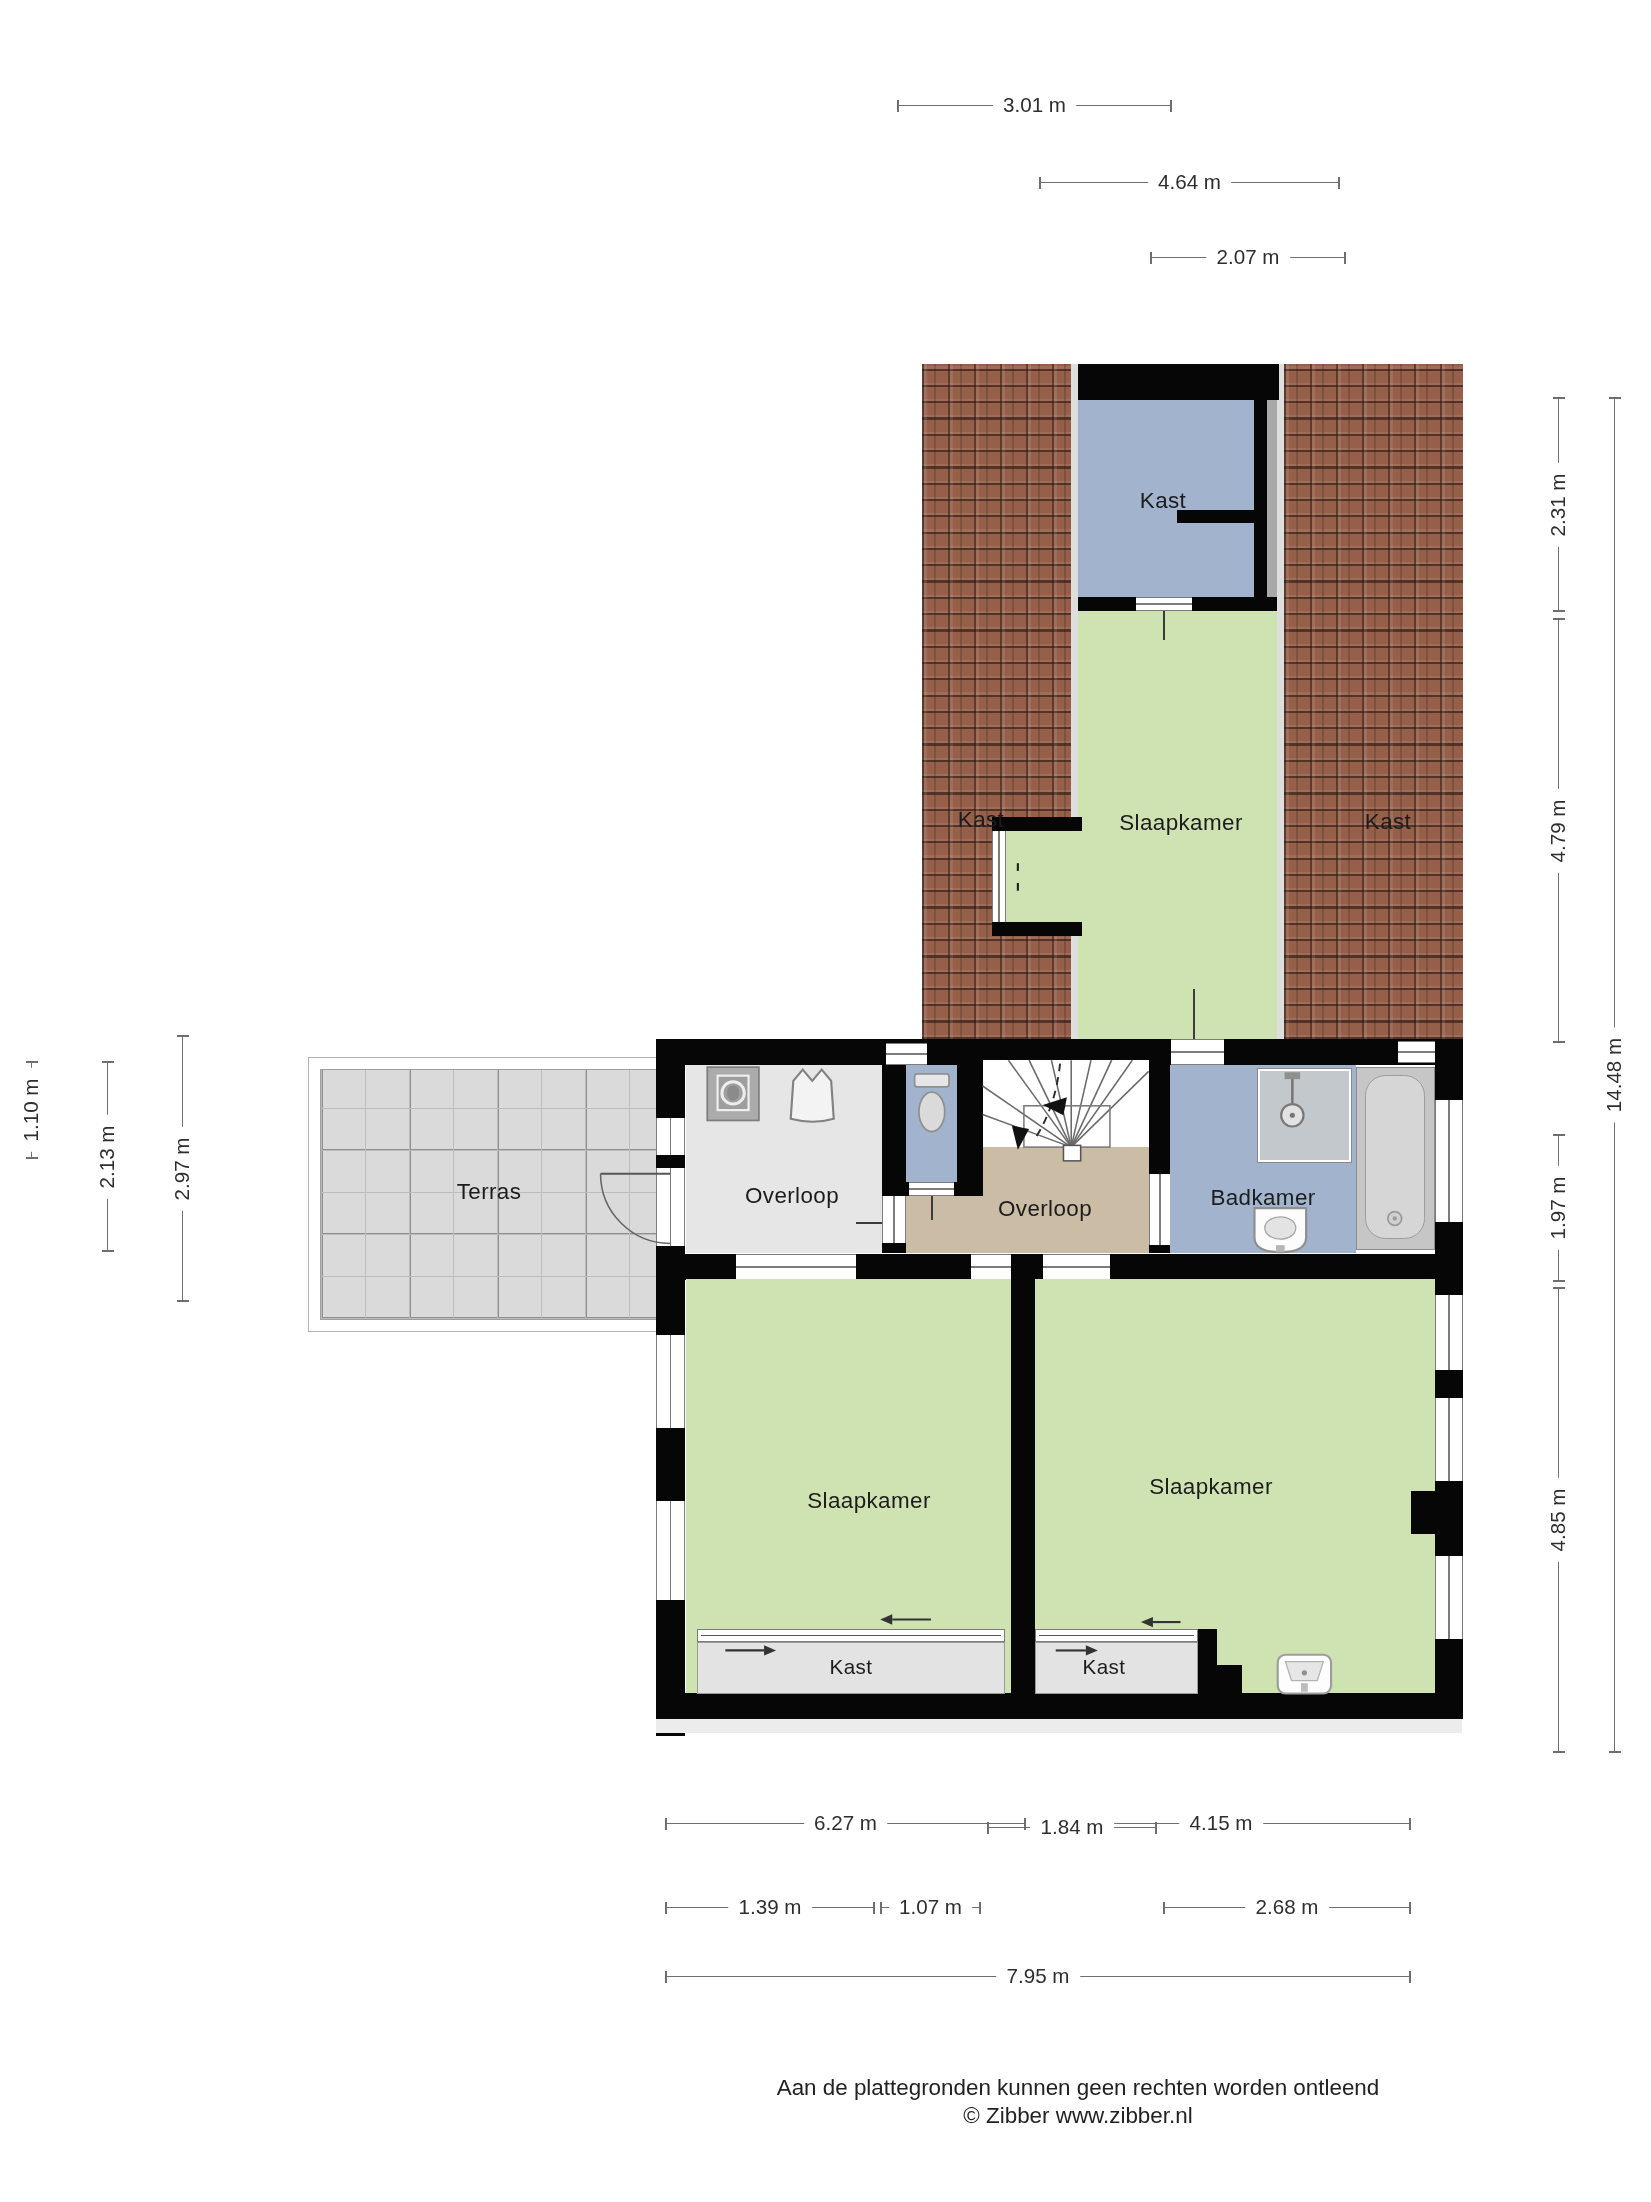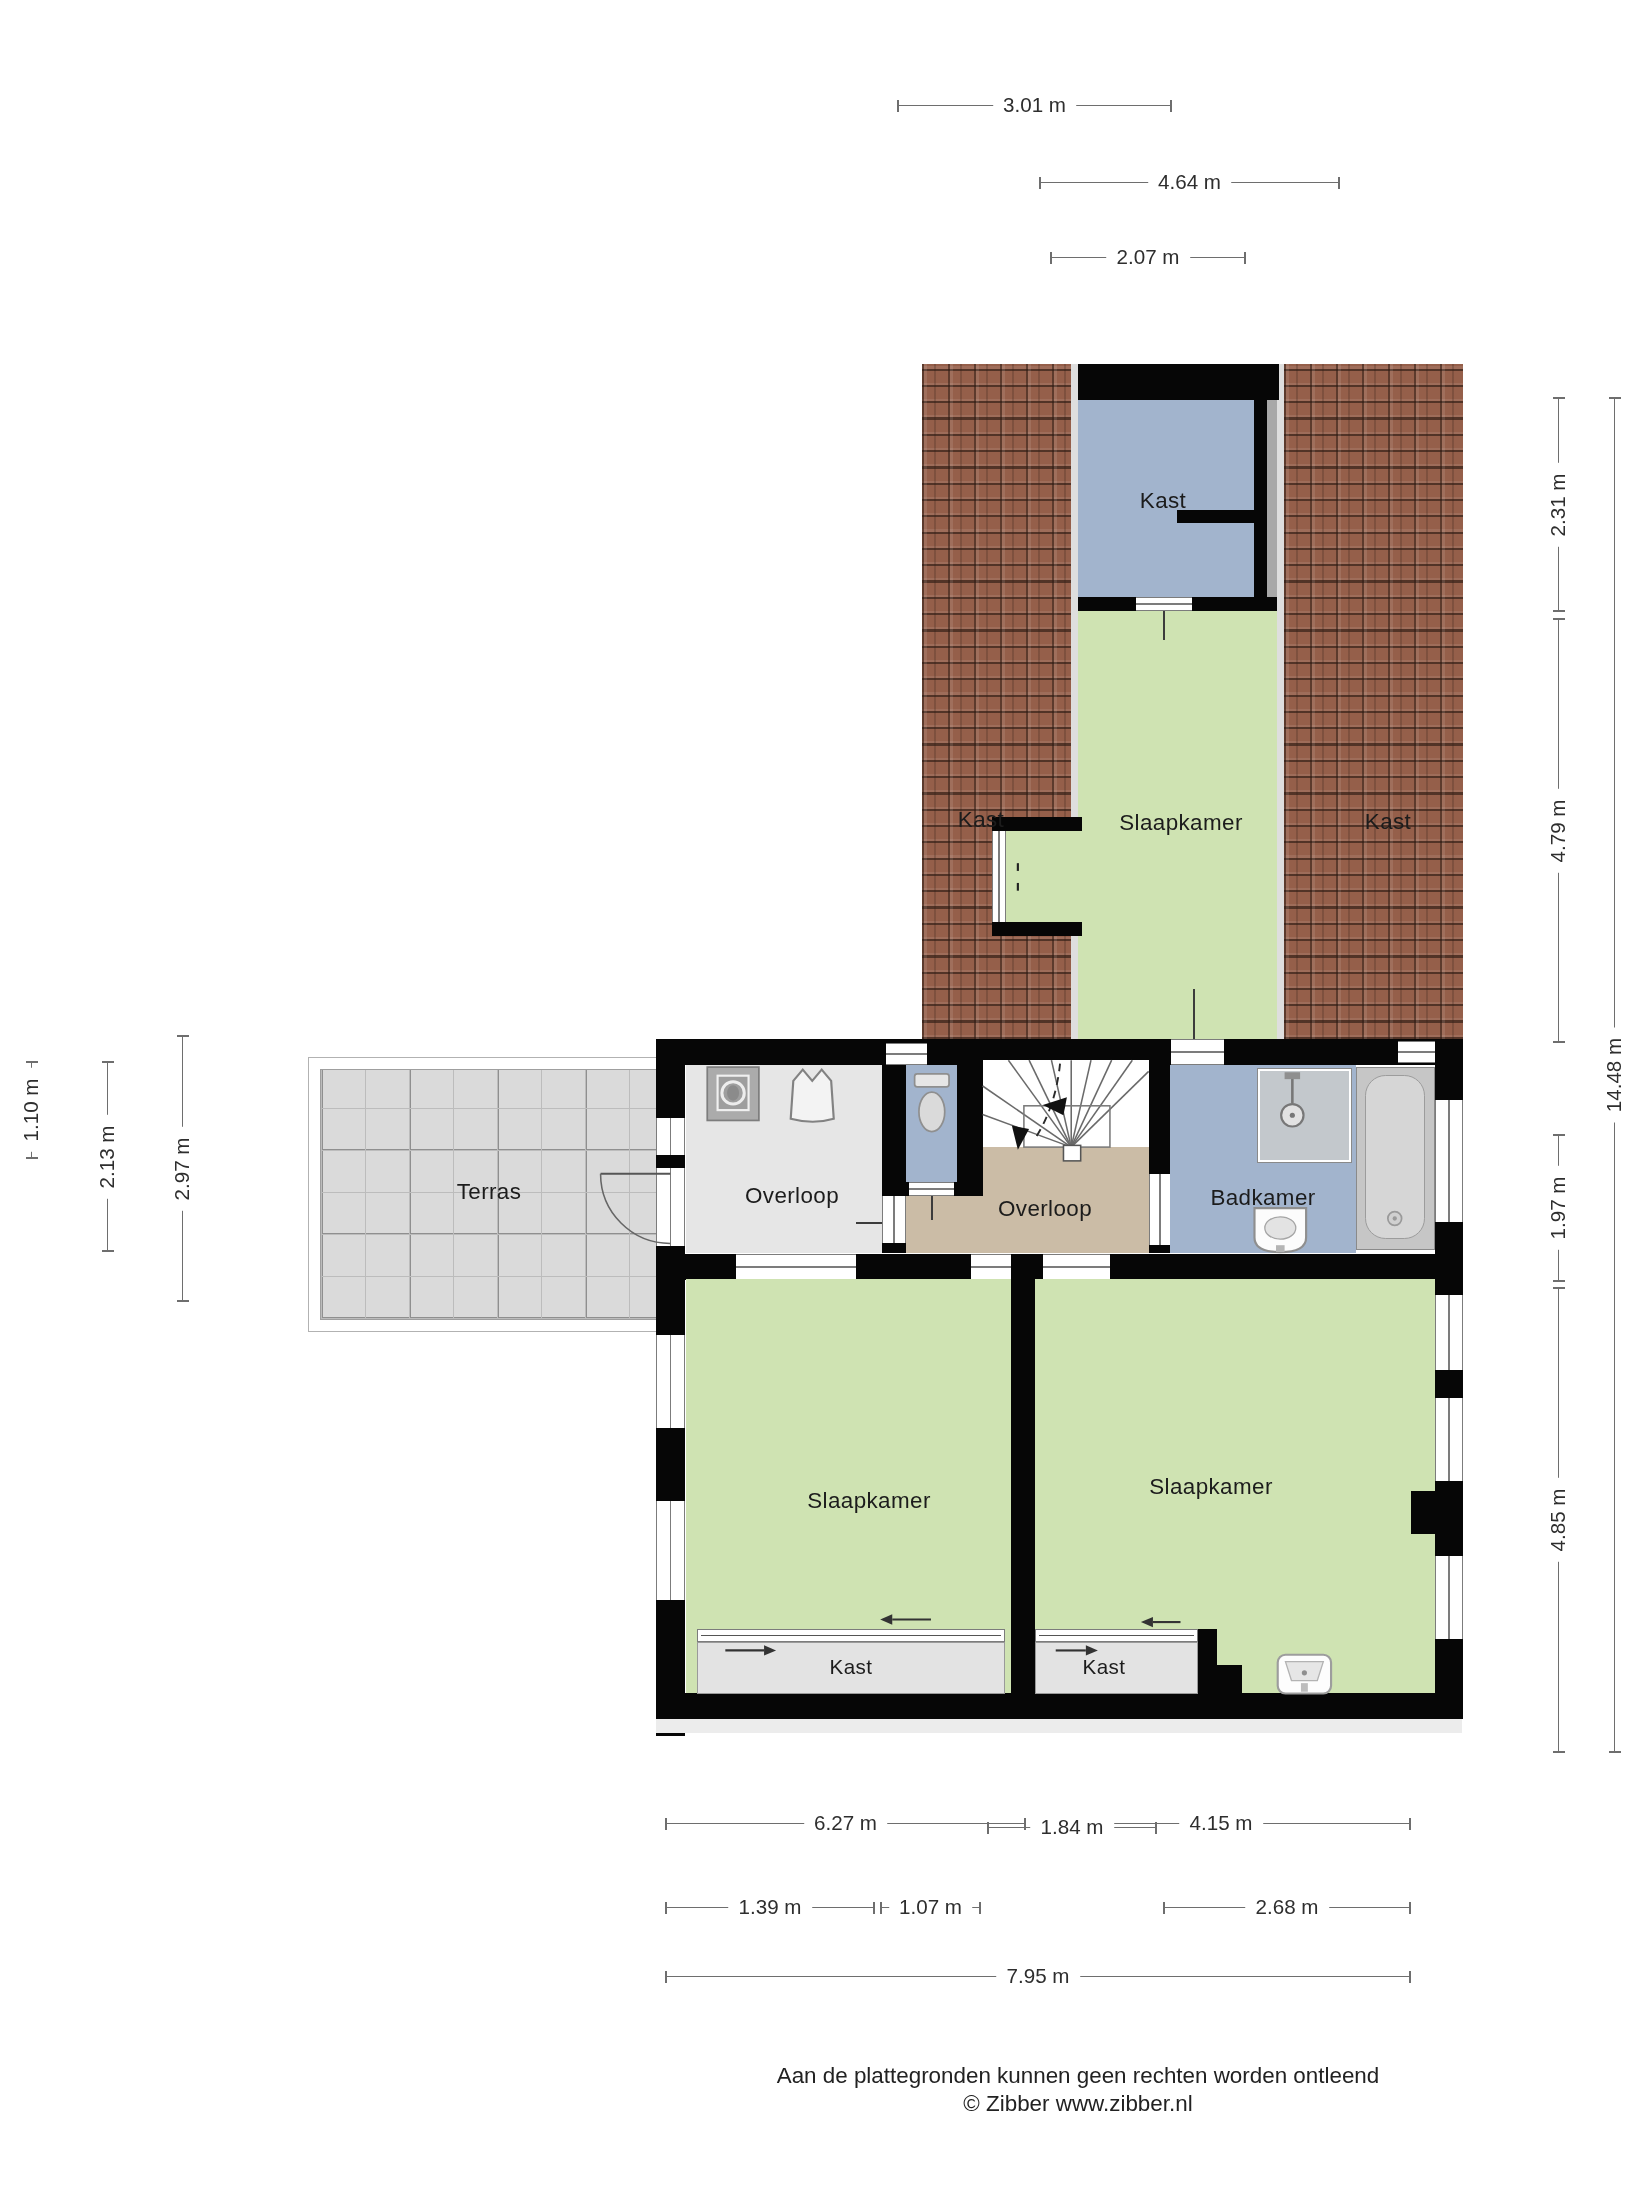--- a/index.html
+++ b/index.html
@@ -40,35 +40,35 @@
   .dim{position:absolute;}
   .dim-h{height:0;border-top:1.7px solid #6e6e6e;}
   .dim-h::before,.dim-h::after{content:"";position:absolute;top:-6px;width:1.7px;height:12px;background:#6e6e6e;}
   .dim-h::before{left:0;} .dim-h::after{right:0;}
   .dim-v{width:0;border-left:1.7px solid #6e6e6e;}
   .dim-v::before,.dim-v::after{content:"";position:absolute;left:-6px;width:12px;height:1.7px;background:#6e6e6e;}
   .dim-v::before{top:0;} .dim-v::after{bottom:0;}
   .dim-label{position:absolute;left:50%;top:-0.9px;transform:translate(-50%,-50%);background:#fff;
              padding:1.7px 10.3px;font-size:20.6px;color:#2e2e2e;white-space:nowrap;}
   .dim-v .dim-label{left:-0.9px;top:50%;transform:translate(-50%,-50%) rotate(-90deg);}
-  .footer{position:absolute;text-align:center;font-size:22.4px;color:#222;}
+  .footer{position:absolute;text-align:center;font-size:22.4px;color:#222;margin-top:12px;}
   svg.overlay{position:absolute;left:0;top:0;pointer-events:none;}
 </style>
 </head>
 <body>
 
 <div id="plan">
 
   <div class="dim dim-h" style="left:897px;top:105px;width:275px;">
     <span class="dim-label">3.01 m</span>
     </div>
   <div class="dim dim-h" style="left:1039px;top:182px;width:301px;">
     <span class="dim-label">4.64 m</span>
     </div>
-  <div class="dim dim-h" style="left:1050px;top:257px;width:196px;">
+  <div class="dim dim-h" style="left:1150px;top:257px;width:196px;">
     <span class="dim-label">2.07 m</span>
     </div>
 
   <div class="dim dim-v" style="left:1558px;top:397px;height:215px;">
     <span class="dim-label">2.31 m</span>
     </div>
   <div class="dim dim-v" style="left:1558px;top:618px;height:425px;">
     <span class="dim-label">4.79 m</span>
     </div>
   <div class="dim dim-v" style="left:1558px;top:1134px;height:148px;">

